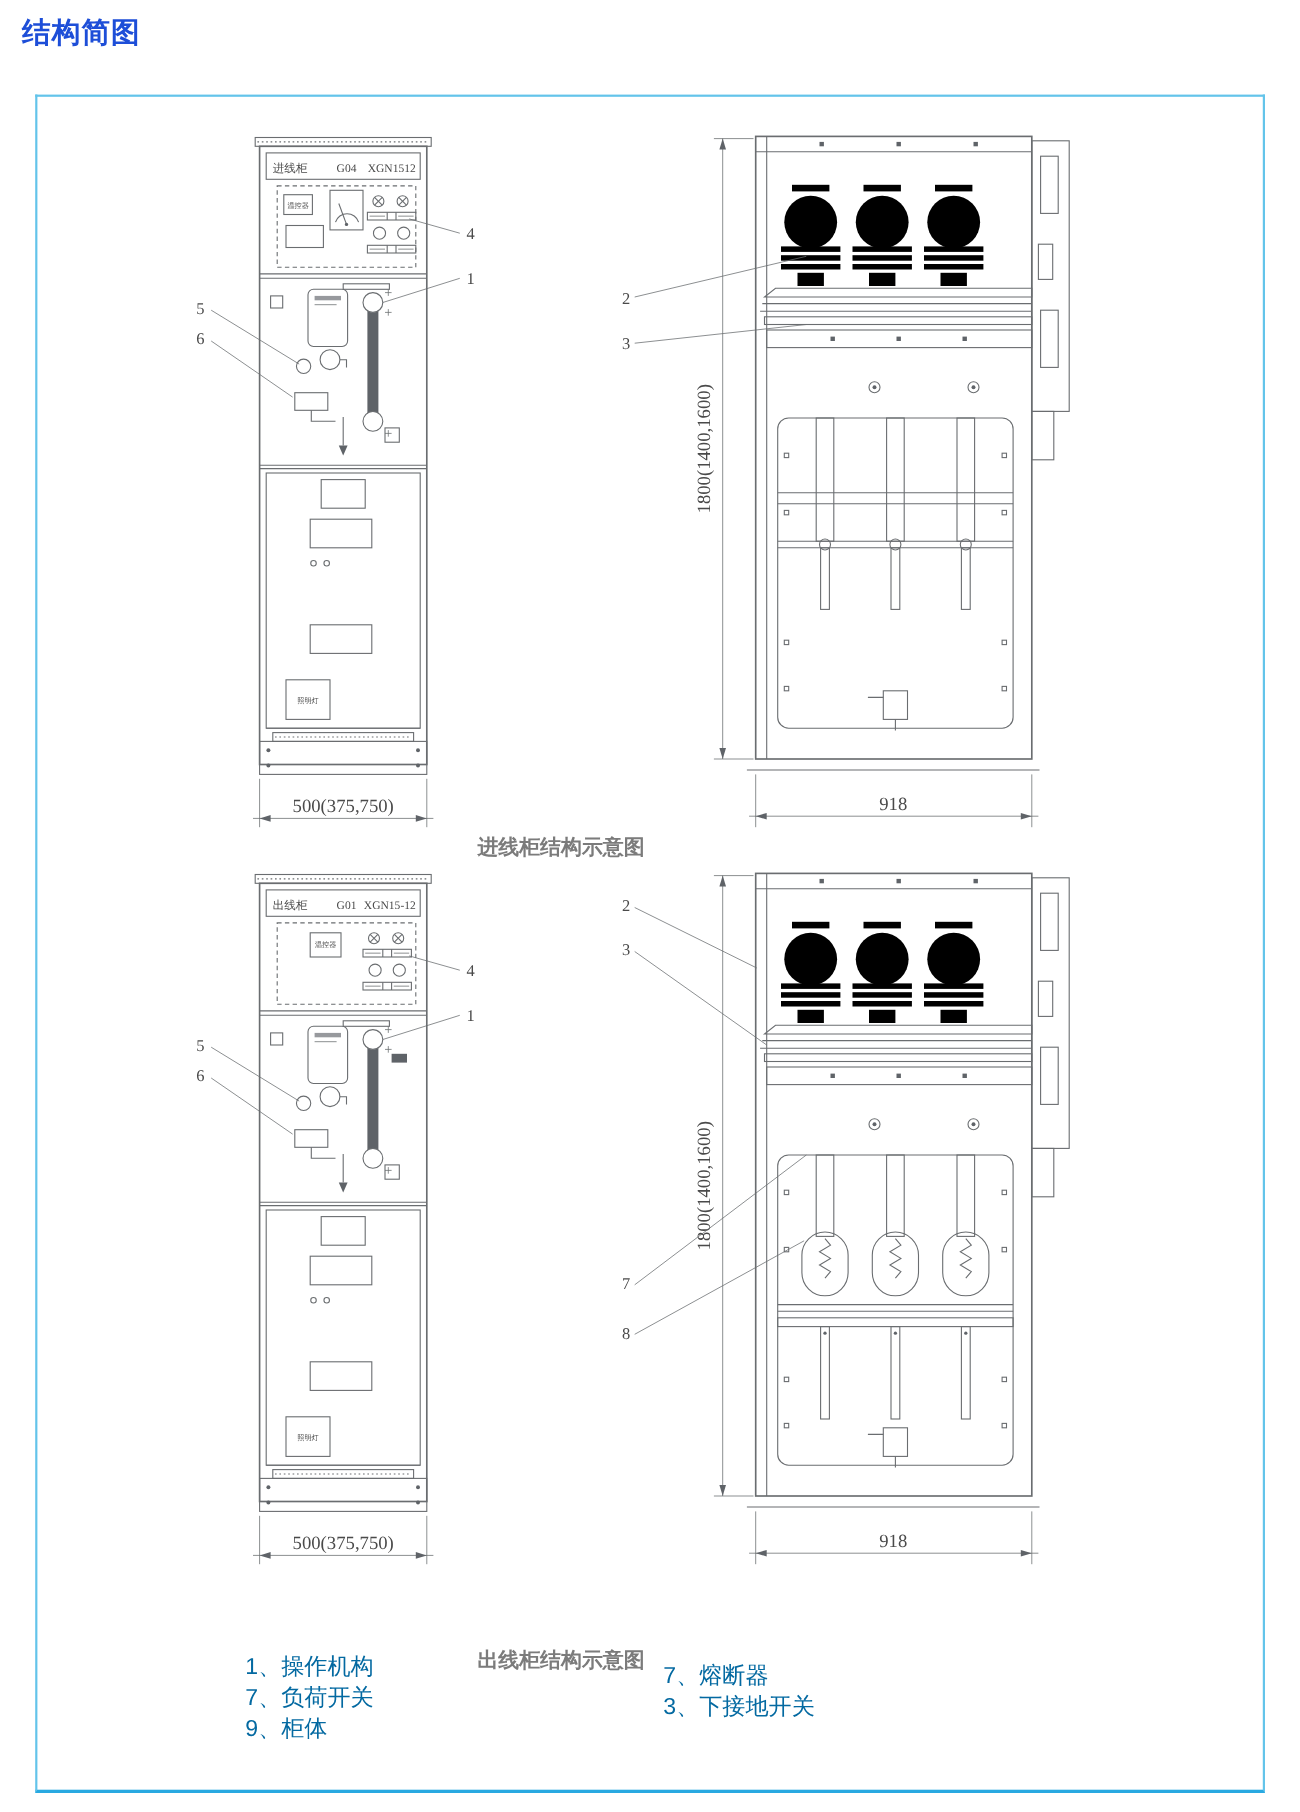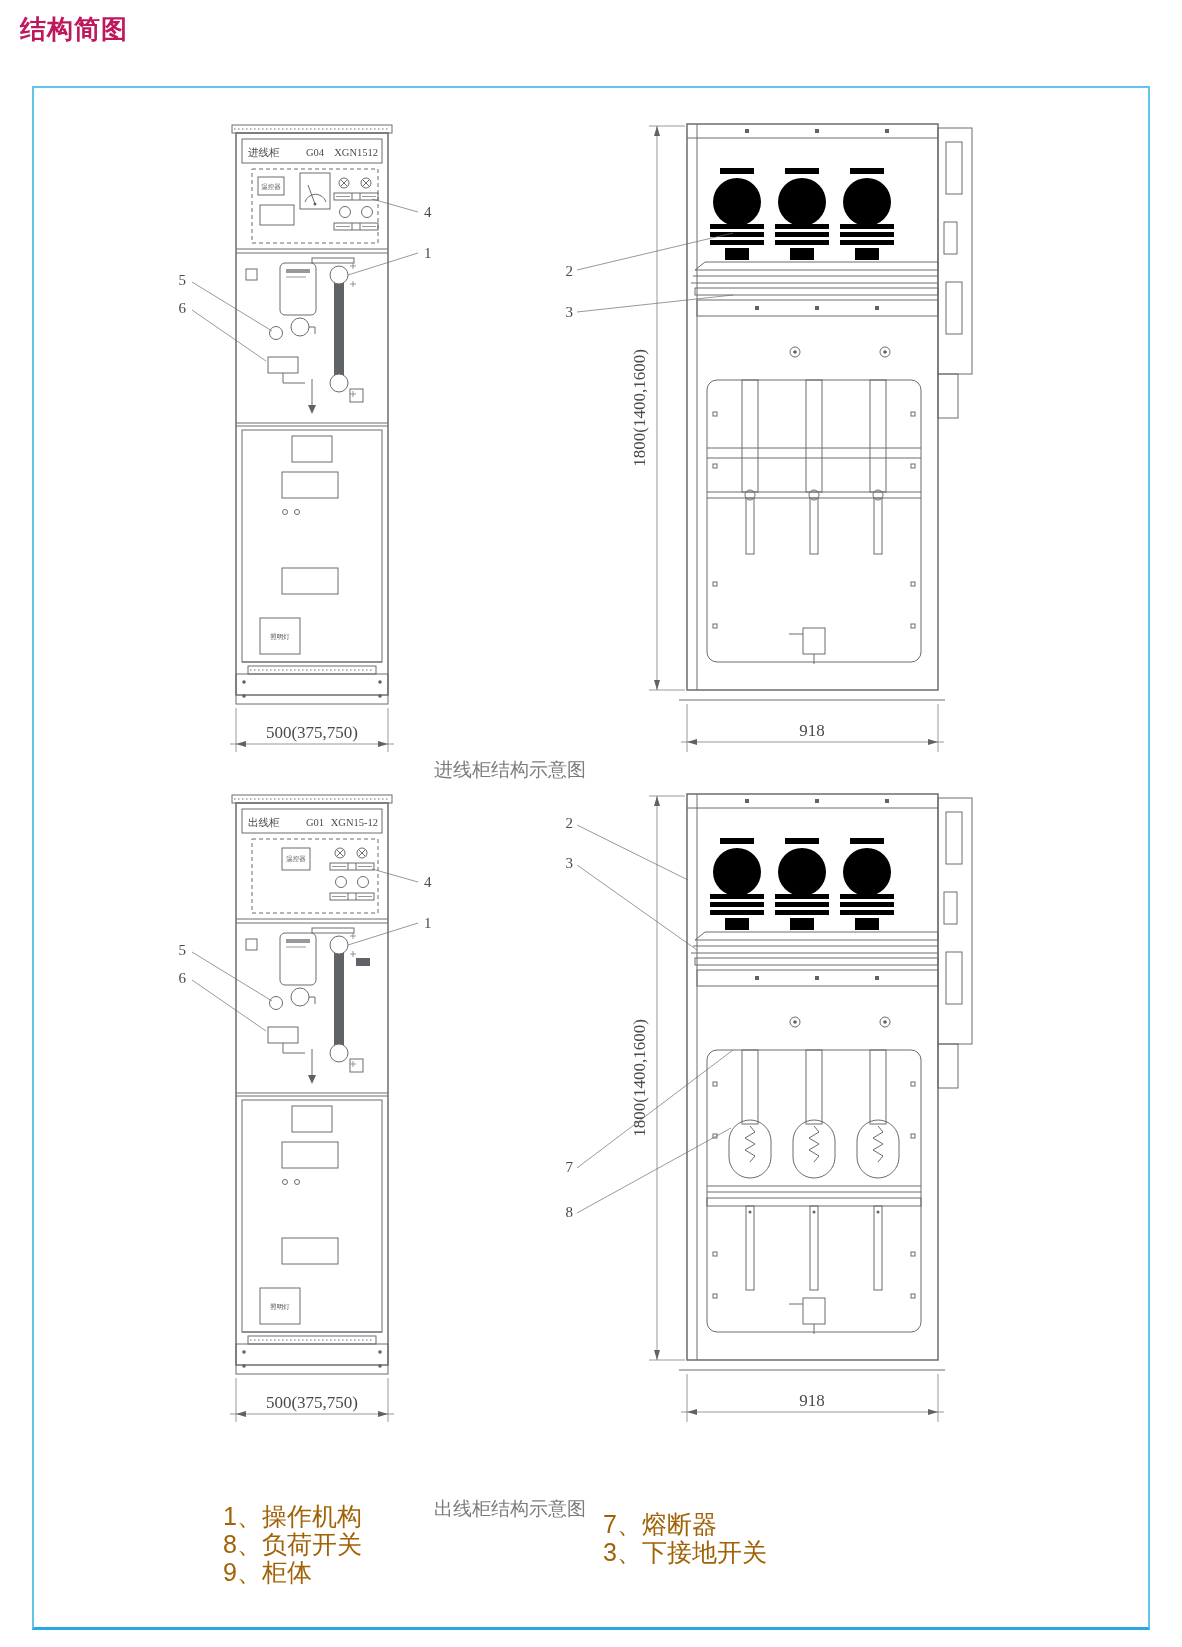--- a/index.html
+++ b/index.html
@@ -1,23 +1,23 @@
 <!DOCTYPE html>
 <html><head>
 <meta charset="utf-8">
 <style>
   html,body{margin:0;padding:0;background:#fff;}
   .page{position:relative;width:1182px;height:1647px;background:#fff;overflow:hidden;
         font-family:"Liberation Sans",sans-serif;}
   .abs{position:absolute;}
-  .page-title{left:20px;top:12px;font-size:26px;font-weight:bold;color:#be185d;letter-spacing:1px;}
+  .page-title{left:20px;top:12px;font-size:26px;font-weight:bold;color:#1d4ed8;letter-spacing:1px;}
   .content-panel{left:32px;top:86px;width:1118px;height:1544px;box-sizing:border-box;
         border:2px solid #63c4ea;border-bottom:3px solid #29a9e1;background:#fff;}
-  .caption{font-size:19px;color:#7b7b7b;text-align:center;}
-  .legend-item{font-size:25px;color:#a16207;line-height:28px;white-space:nowrap;}
+  .caption{font-size:19px;color:#7b7b7b;text-align:center;font-weight:bold;}
+  .legend-item{font-size:21px;color:#0369a1;line-height:28px;white-space:nowrap;}
   svg{overflow:visible;}
   
   .ln rect,.ln line,.ln circle,.ln path,.ln polyline,.ln ellipse{stroke:#6a6d70;fill:none;stroke-width:1;}
   .ln .thin{stroke-width:0.7;}
   .ln .thick{stroke-width:1.5;}
   .ln .dash{stroke-dasharray:4 3;}
   .ln .dot{stroke-dasharray:1.5 2.5;}
   .ln .dk{fill:#5f6368;stroke:none;}
   .ln .wht{fill:#ffffff;}
   .ln text{stroke:none;fill:#4a4a4a;}
@@ -512,21 +512,21 @@
         <text x="28" y="435" text-anchor="end" class="d co">8</text>
         <line class="thin" x1="32" y1="431" x2="186" y2="346"></line>
       </g>
     </g>
   </svg>
 
   <div class="abs caption" style="left:395px;top:1496px;width:230px">出线柜结构示意图</div>
 
   <div class="abs" style="left:223px;top:1502px">
     <div class="legend-item">1、操作机构</div>
-    <div class="legend-item">8、负荷开关</div>
+    <div class="legend-item">7、负荷开关</div>
     <div class="legend-item">9、柜体</div>
   </div>
   <div class="abs" style="left:603px;top:1510px">
     <div class="legend-item">7、熔断器</div>
     <div class="legend-item">3、下接地开关</div>
   </div>
 
 </div>
 
 </body></html>

